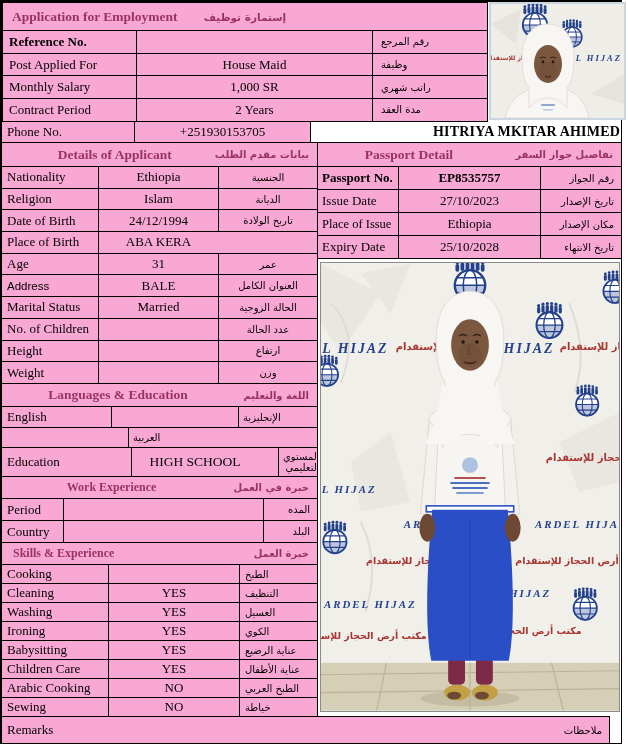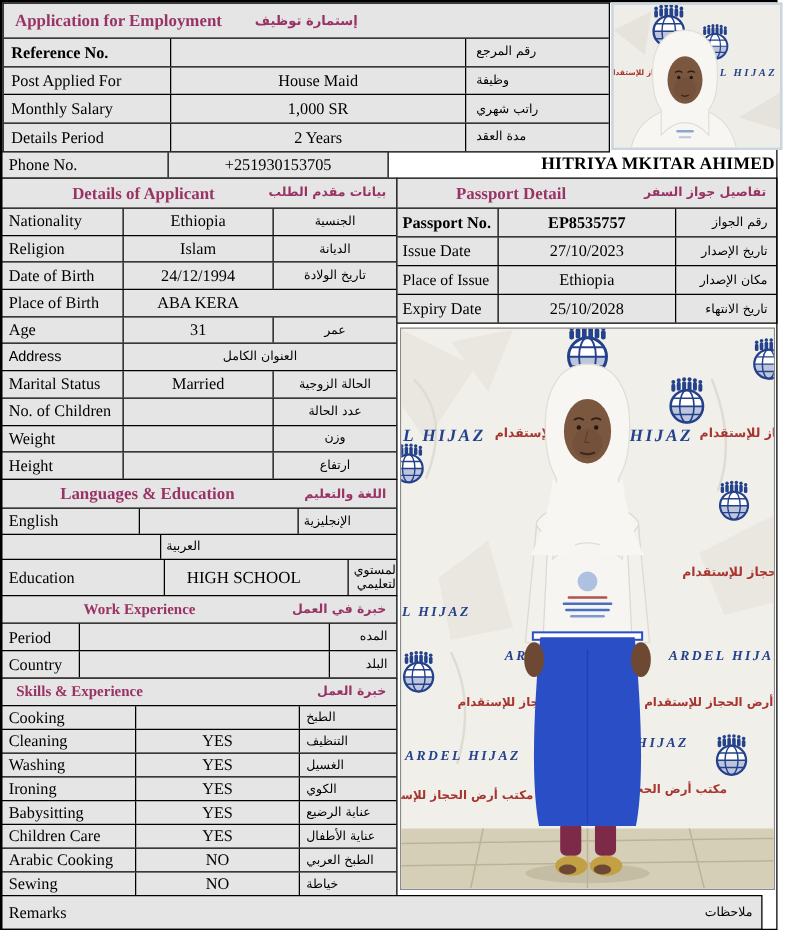--- a/index.html
+++ b/index.html
@@ -1,21 +1,21 @@
 <!DOCTYPE html>
 <html><head>
 <meta charset="utf-8">
 <style>
   html,body{margin:0;padding:0;background:#fff;}
   .page{position:relative;width:628px;height:745px;background:#fff;overflow:hidden;
         font-family:"Liberation Serif",serif;color:#000;}
   .frame{position:absolute;left:0;top:0;width:622px;height:744px;box-sizing:border-box;
          border-left:2.5px solid #000;border-top:2.5px solid #000;
          border-right:1.5px solid #000;border-bottom:1.5px solid #000;pointer-events:none;z-index:5;}
-  .tbl{position:absolute;box-sizing:border-box;border:1px solid #000;background:#e5e5e5;z-index:2;}
+  .tbl{position:absolute;box-sizing:border-box;border:1px solid #000;background:#f9a8d4;z-index:2;}
   .trow{display:flex;box-sizing:border-box;border-top:1px solid #000;}
   .trow.first{border-top:none;}
   .cell{box-sizing:border-box;display:flex;align-items:center;font-size:13px;
         overflow:hidden;white-space:nowrap;}
   .cell+.cell{border-left:1px solid #000;}
   .lab{padding-left:6px;justify-content:flex-start;}
   .labB{font-weight:bold;}
   .val{justify-content:center;}
   .valB{font-weight:bold;}
   .ar{direction:rtl;font-family:"DejaVu Sans",sans-serif;font-size:10px;}
@@ -65,21 +65,21 @@
       <div class="cell lab" style="width:133px;text-align:center;">Post Applied For</div>
       <div class="cell val" style="width:236px;">House Maid</div>
       <div class="cell ar arL" style="flex:1;">وظيفة</div>
     </div>
     <div class="trow" style="height:22.7px;">
       <div class="cell lab" style="width:133px;">Monthly Salary</div>
       <div class="cell val" style="width:236px;">1,000 SR</div>
       <div class="cell ar arL" style="flex:1;">راتب شهري</div>
     </div>
     <div class="trow" style="height:22.7px;">
-      <div class="cell lab" style="width:133px;">Details Period</div>
+      <div class="cell lab" style="width:133px;">Contract Period</div>
       <div class="cell val" style="width:236px;">2 Years</div>
       <div class="cell ar arL" style="flex:1;">مدة العقد</div>
     </div>
   </div>
 
   <div class="tbl" style="left:0;top:121px;width:311px;height:22px;">
     <div class="trow first" style="height:20px;">
       <div class="cell lab" style="width:133px;">Phone No.</div>
       <div class="cell val" style="flex:1;">+251930153705</div>
     </div>
@@ -111,41 +111,42 @@
       <div class="cell lab" style="width:97px;">Place of Birth</div>
       <div class="cell val" style="width:120px;">ABA KERA</div>
     </div>
     <div class="trow" style="height:21.7px;">
       <div class="cell lab" style="width:97px;">Age</div>
       <div class="cell val" style="width:120px;">31</div>
       <div class="cell ar arC" style="flex:1;">عمر</div>
     </div>
     <div class="trow" style="height:21.7px;">
       <div class="cell lab sansSm" style="width:97px;">Address</div>
+      <div class="cell val" style="width:120px;">BALE</div>
       <div class="cell ar arC" style="flex:1;">العنوان الكامل</div>
     </div>
     <div class="trow" style="height:21.7px;">
       <div class="cell lab" style="width:97px;">Marital Status</div>
       <div class="cell val" style="width:120px;">Married</div>
       <div class="cell ar arC" style="flex:1;">الحالة الزوجية</div>
     </div>
     <div class="trow" style="height:21.7px;">
       <div class="cell lab" style="width:97px;">No. of Children</div>
       <div class="cell val" style="width:120px;"></div>
       <div class="cell ar arC" style="flex:1;">عدد الحالة</div>
     </div>
     <div class="trow" style="height:21.7px;">
+      <div class="cell lab" style="width:97px;">Height</div>
+      <div class="cell val" style="width:120px;"></div>
+      <div class="cell ar arC" style="flex:1;">ارتفاع</div>
+    </div>
+    <div class="trow" style="height:21.7px;">
       <div class="cell lab" style="width:97px;">Weight</div>
       <div class="cell val" style="width:120px;"></div>
       <div class="cell ar arC" style="flex:1;">وزن</div>
-    </div>
-    <div class="trow" style="height:21.7px;">
-      <div class="cell lab" style="width:97px;">Height</div>
-      <div class="cell val" style="width:120px;"></div>
-      <div class="cell ar arC" style="flex:1;">ارتفاع</div>
     </div>
   </div>
 
   <div class="tbl" style="left:317px;top:142px;width:305px;height:117px;">
     <div class="shead first" style="height:23px;border-top:none;">
       <span class="enC" style="width:60%;">Passport Detail</span>
       <span class="arH">تفاصيل جواز السفر</span>
     </div>
     <div class="trow" style="height:23px;">
       <div class="cell lab labB" style="width:80px;padding-left:4px;">Passport No.</div>

